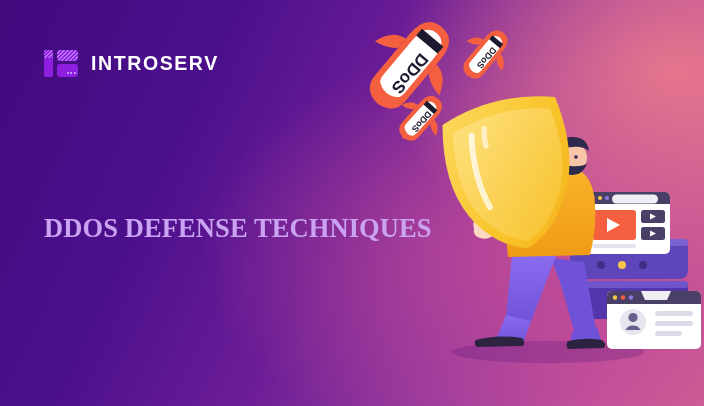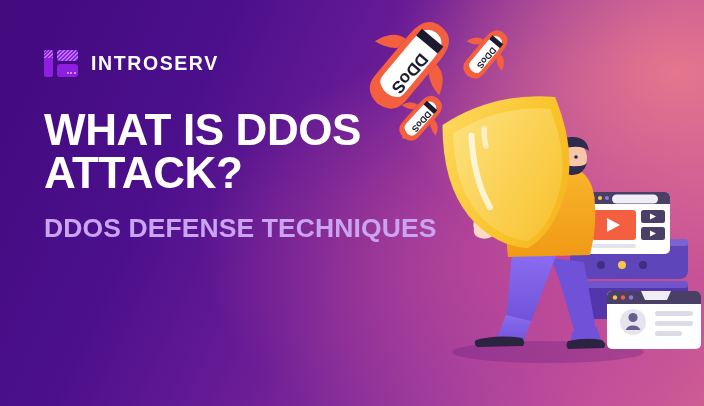--- a/index.html
+++ b/index.html
@@ -65,21 +65,21 @@
   }
   .headline .l2{ display:block; }
   .subhead{
     position:absolute; left:44px; top:212px;
     width:500px;
     color:#caa3f2;
     font-size:26.5px; font-weight:bold;
     line-height:1.27; letter-spacing:0.1px;
     text-transform:uppercase;
   }
-  .subhead .s2{ display:block; }
+  .subhead .s2{ display:block;font-family:Liberation Serif, serif; }
   
   .art{ position:absolute; inset:0; pointer-events:none; }
   .art svg{ position:absolute; }
 </style>
 </head>
 <body>
 
 <div class="banner">
 
   <div class="art">
@@ -227,22 +227,18 @@
         <span class="lm-dots">
             <i></i>
             <i></i>
             <i></i>
           </span>
       </span>
     </span>
     <span class="logo-text">INTROSERV</span>
   </div>
 
-  <h1 class="headline">
-    <span>WHAT IS DDOS</span>
-    <span class="l2">ATTACK?</span>
-  </h1>
 
   <h2 class="subhead">
     <span class="s2">DDOS DEFENSE TECHNIQUES</span>
   </h2>
 
 </div>
 
 </body></html>

